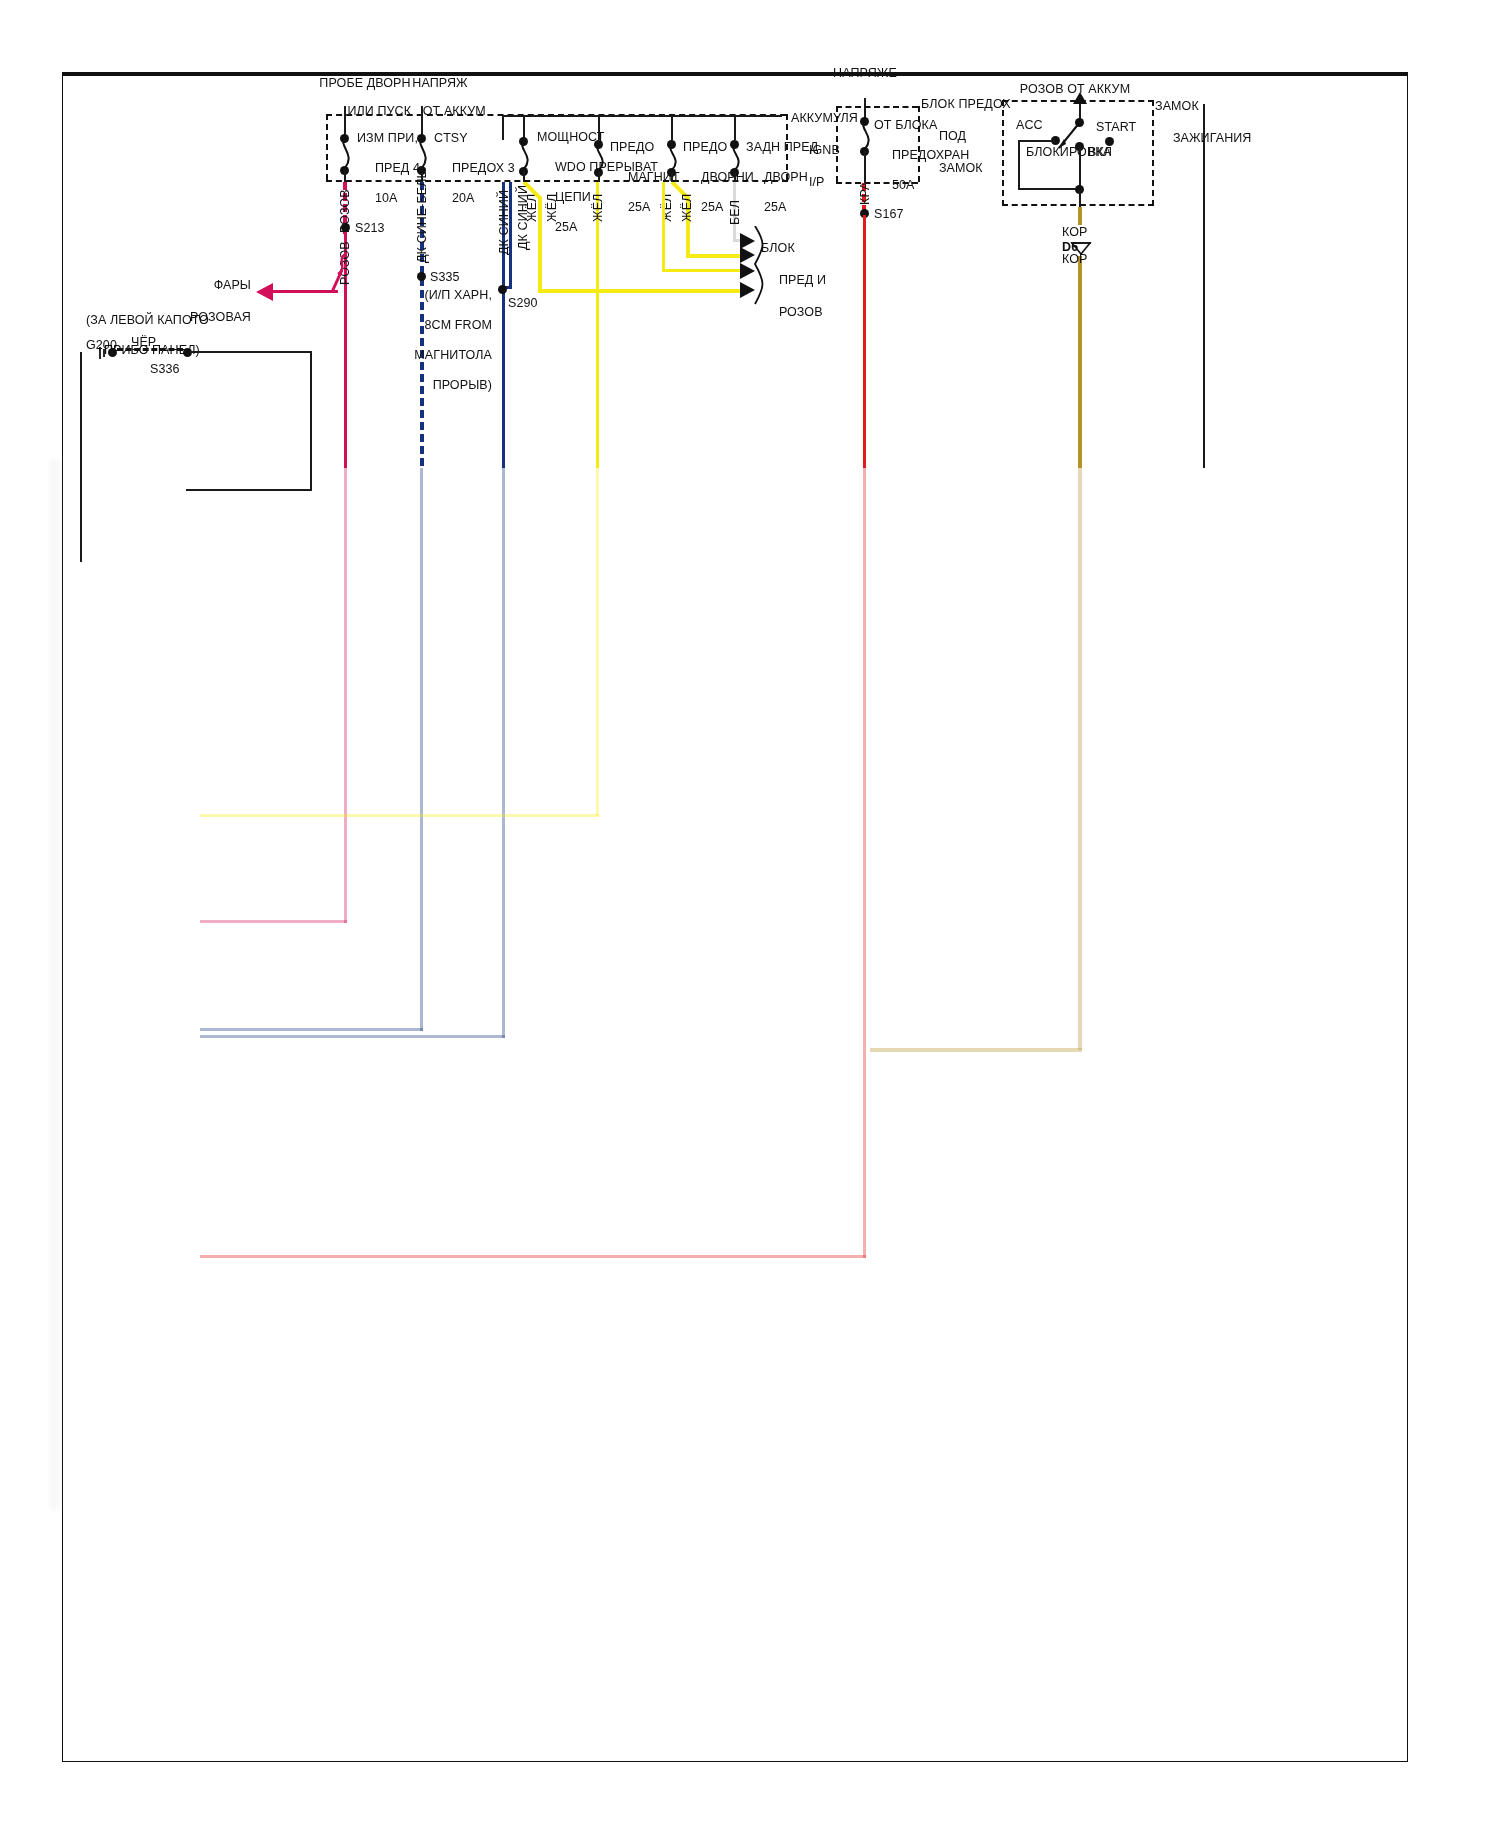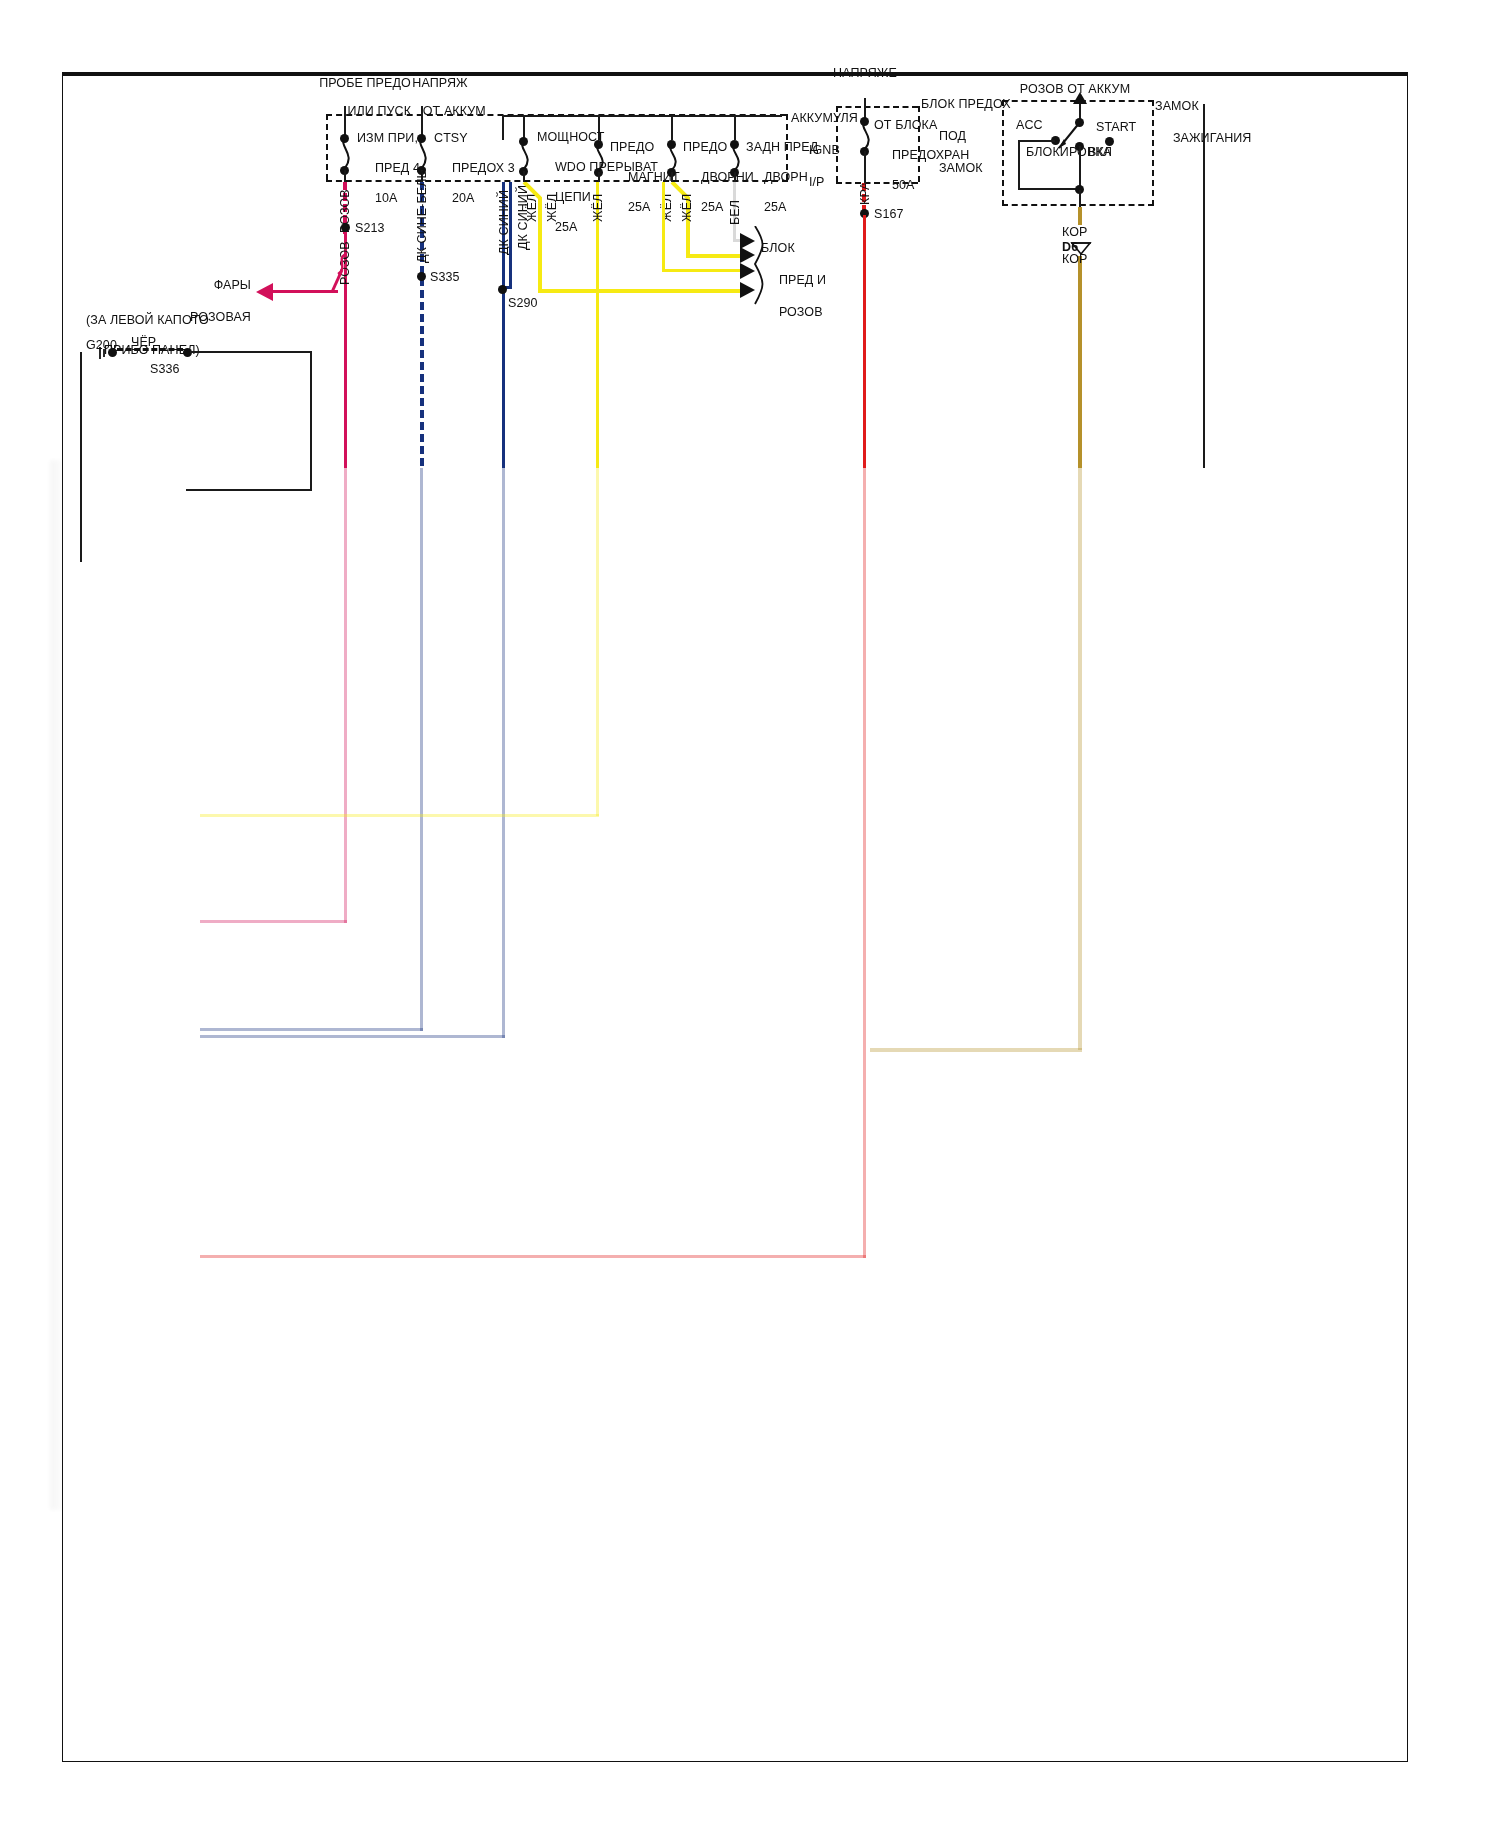--- a/index.html
+++ b/index.html
@@ -274,21 +274,21 @@
     <div class="f-box" style="left:575px;top:640px;width:85px;height:100px;border:1px solid #c5c5c5;background:#f4f4f4;opacity:.6;"></div>
     <div class="f-txt" style="left:20px;top:760px;width:110px;height:7px;"></div>
     <div class="f-txt" style="left:20px;top:772px;width:90px;height:7px;"></div>
     <div class="f-txt" style="left:20px;top:784px;width:72px;height:7px;"></div>
     <div class="f-txt" style="left:20px;top:1030px;width:108px;height:9px;"></div>
   </div>
 
   <div class="page-frame"></div>
   <div class="page-frame-top"></div>
 
-  <div class="lbl c" style="left:275px;top:76px;width:180px;"><span>ПРОБЕ ПРЕДО</span><br>
+  <div class="lbl c" style="left:275px;top:76px;width:180px;"><span>ПРОБЕ ДВОРН</span><br>
         <span>ИЛИ ПУСК</span></div>
 
   <div class="lbl c" style="left:380px;top:76px;width:120px;"><span>НАПРЯЖ</span><br>
         <span>ОТ АККУМ</span></div>
 
   <div class="lbl c" style="left:810px;top:66px;width:110px;"><span>НАПРЯЖЕ</span></div>
 
   <div class="lbl c" style="left:975px;top:82px;width:200px;"><span>РОЗОВ ОТ АККУМ</span></div>
 
   <div class="dline-v" style="left:326px;top:114px;height:66px;"></div>
@@ -466,20 +466,24 @@
   <div class="cw v cw-dkblue" style="left:502px;top:182px;height:286px;"></div>
   <div class="vlbl" style="left:497px;top:255px;">ДК СИНИЙ</div>
   <div class="cw v cw-dkblue" style="left:509px;top:182px;height:106px;"></div>
   <div class="vlbl" style="left:516px;top:250px;">ДК СИНИЙ</div>
   <div class="cw h cw-dkblue" style="left:502px;top:286px;width:10px;height:3px;"></div>
   <div class="dot" style="left:498px;top:285px;"></div>
   <div class="lbl" style="left:508px;top:296px;">S290</div>
   <div class="cw v cw-dkblue" style="left:502px;top:468px;width:3px;height:570px;opacity:.35;"></div>
   <div class="cw h cw-dkblue" style="left:200px;top:1035px;width:305px;height:3px;opacity:.35;"></div>
 
+  <div class="lbl r" style="left:352px;top:288px;width:140px;line-height:15px;"><span>(И/П ХАРН,</span><br>
+     <span>8CM FROM</span><br>
+     <span>МАГНИТОЛА</span><br>
+     <span>ПРОРЫВ)</span></div>
 
   <div class="vlbl" style="left:525px;top:222px;">ЖЁЛ</div>
 
   <svg style="position:absolute;left:512px;top:182px;" width="230" height="115" viewBox="0 0 230 115">
     <path d="M12 0 L 28 16 L 28 109 L 228 109" stroke="#f6ea13" stroke-width="4" fill="none"></path>
   </svg>
   <div class="vlbl" style="left:545px;top:222px;">ЖЁЛ</div>
 
   <div class="cw v cw-yellow" style="left:596px;top:182px;height:286px;"></div>
   <div class="vlbl" style="left:591px;top:222px;">ЖЁЛ</div>

